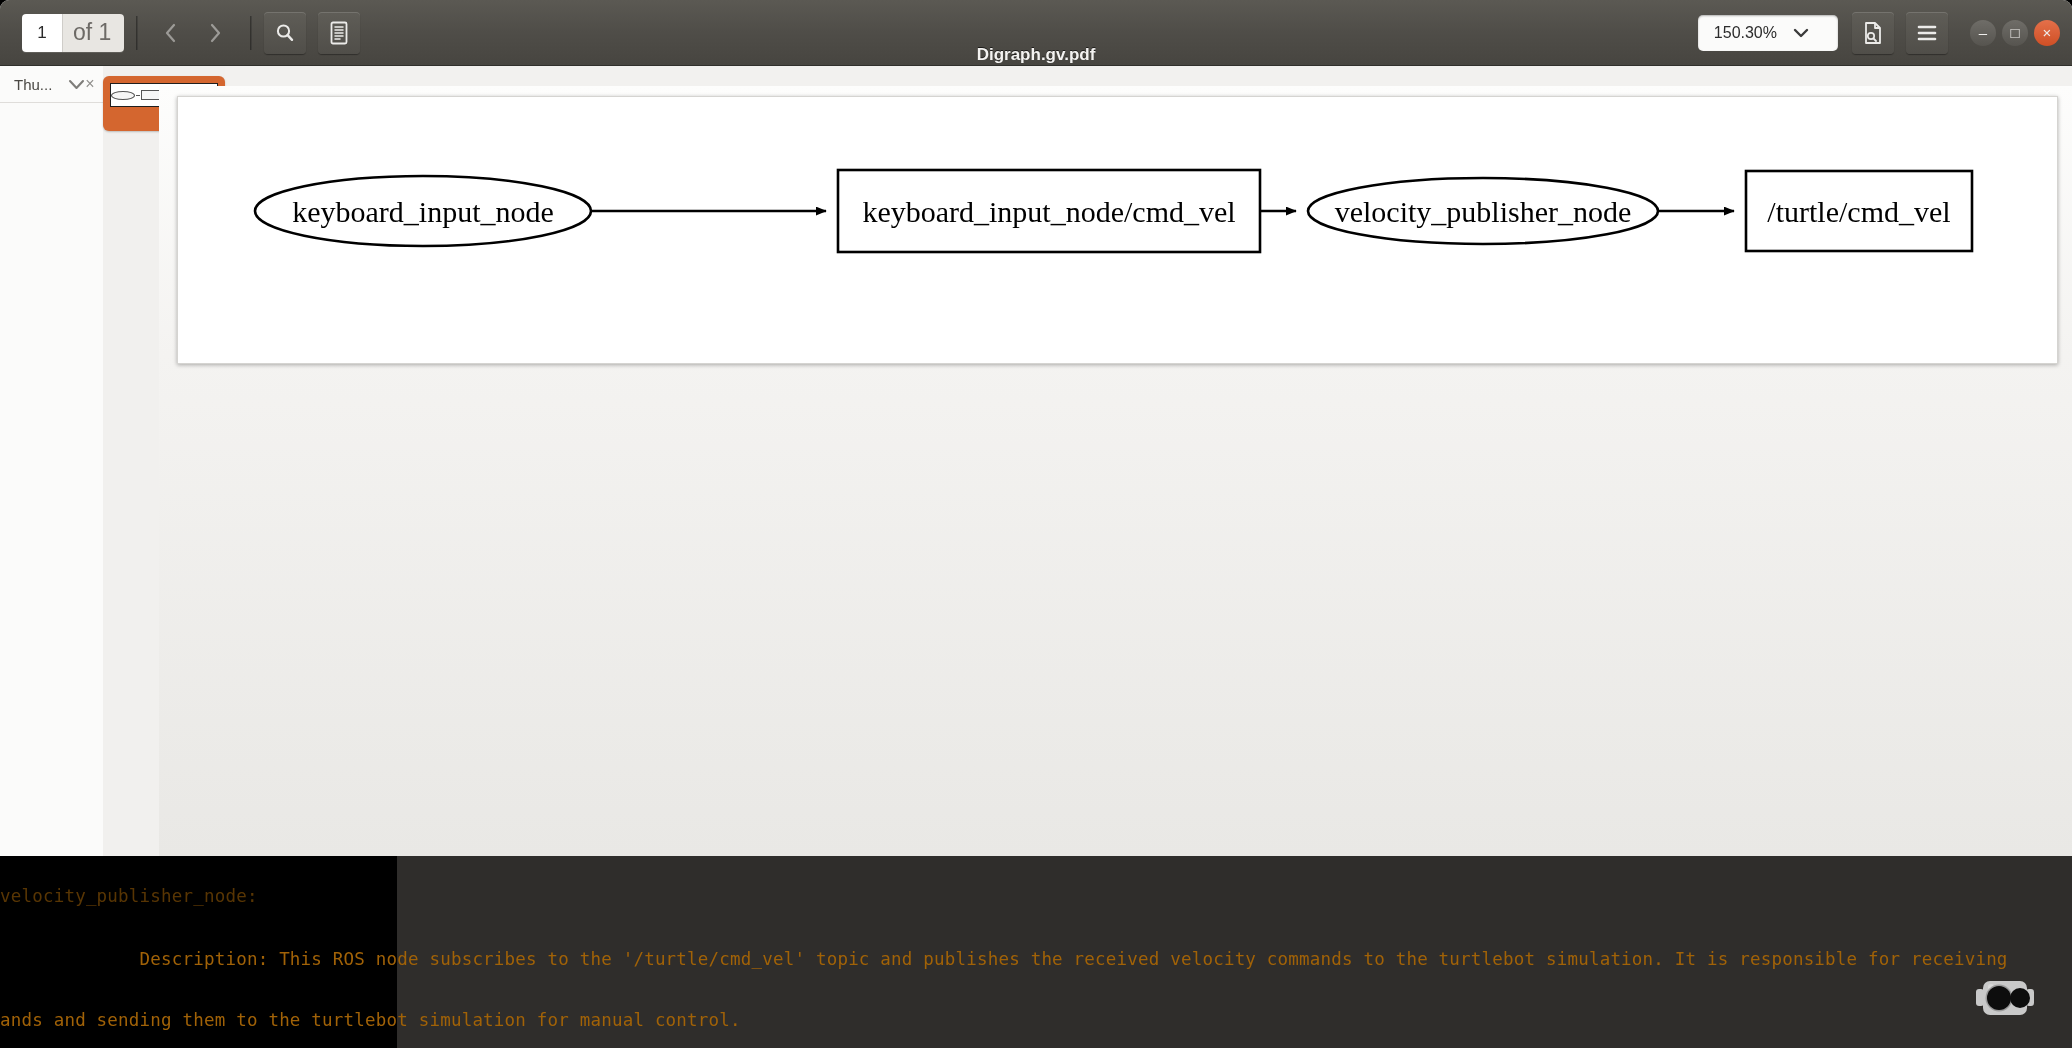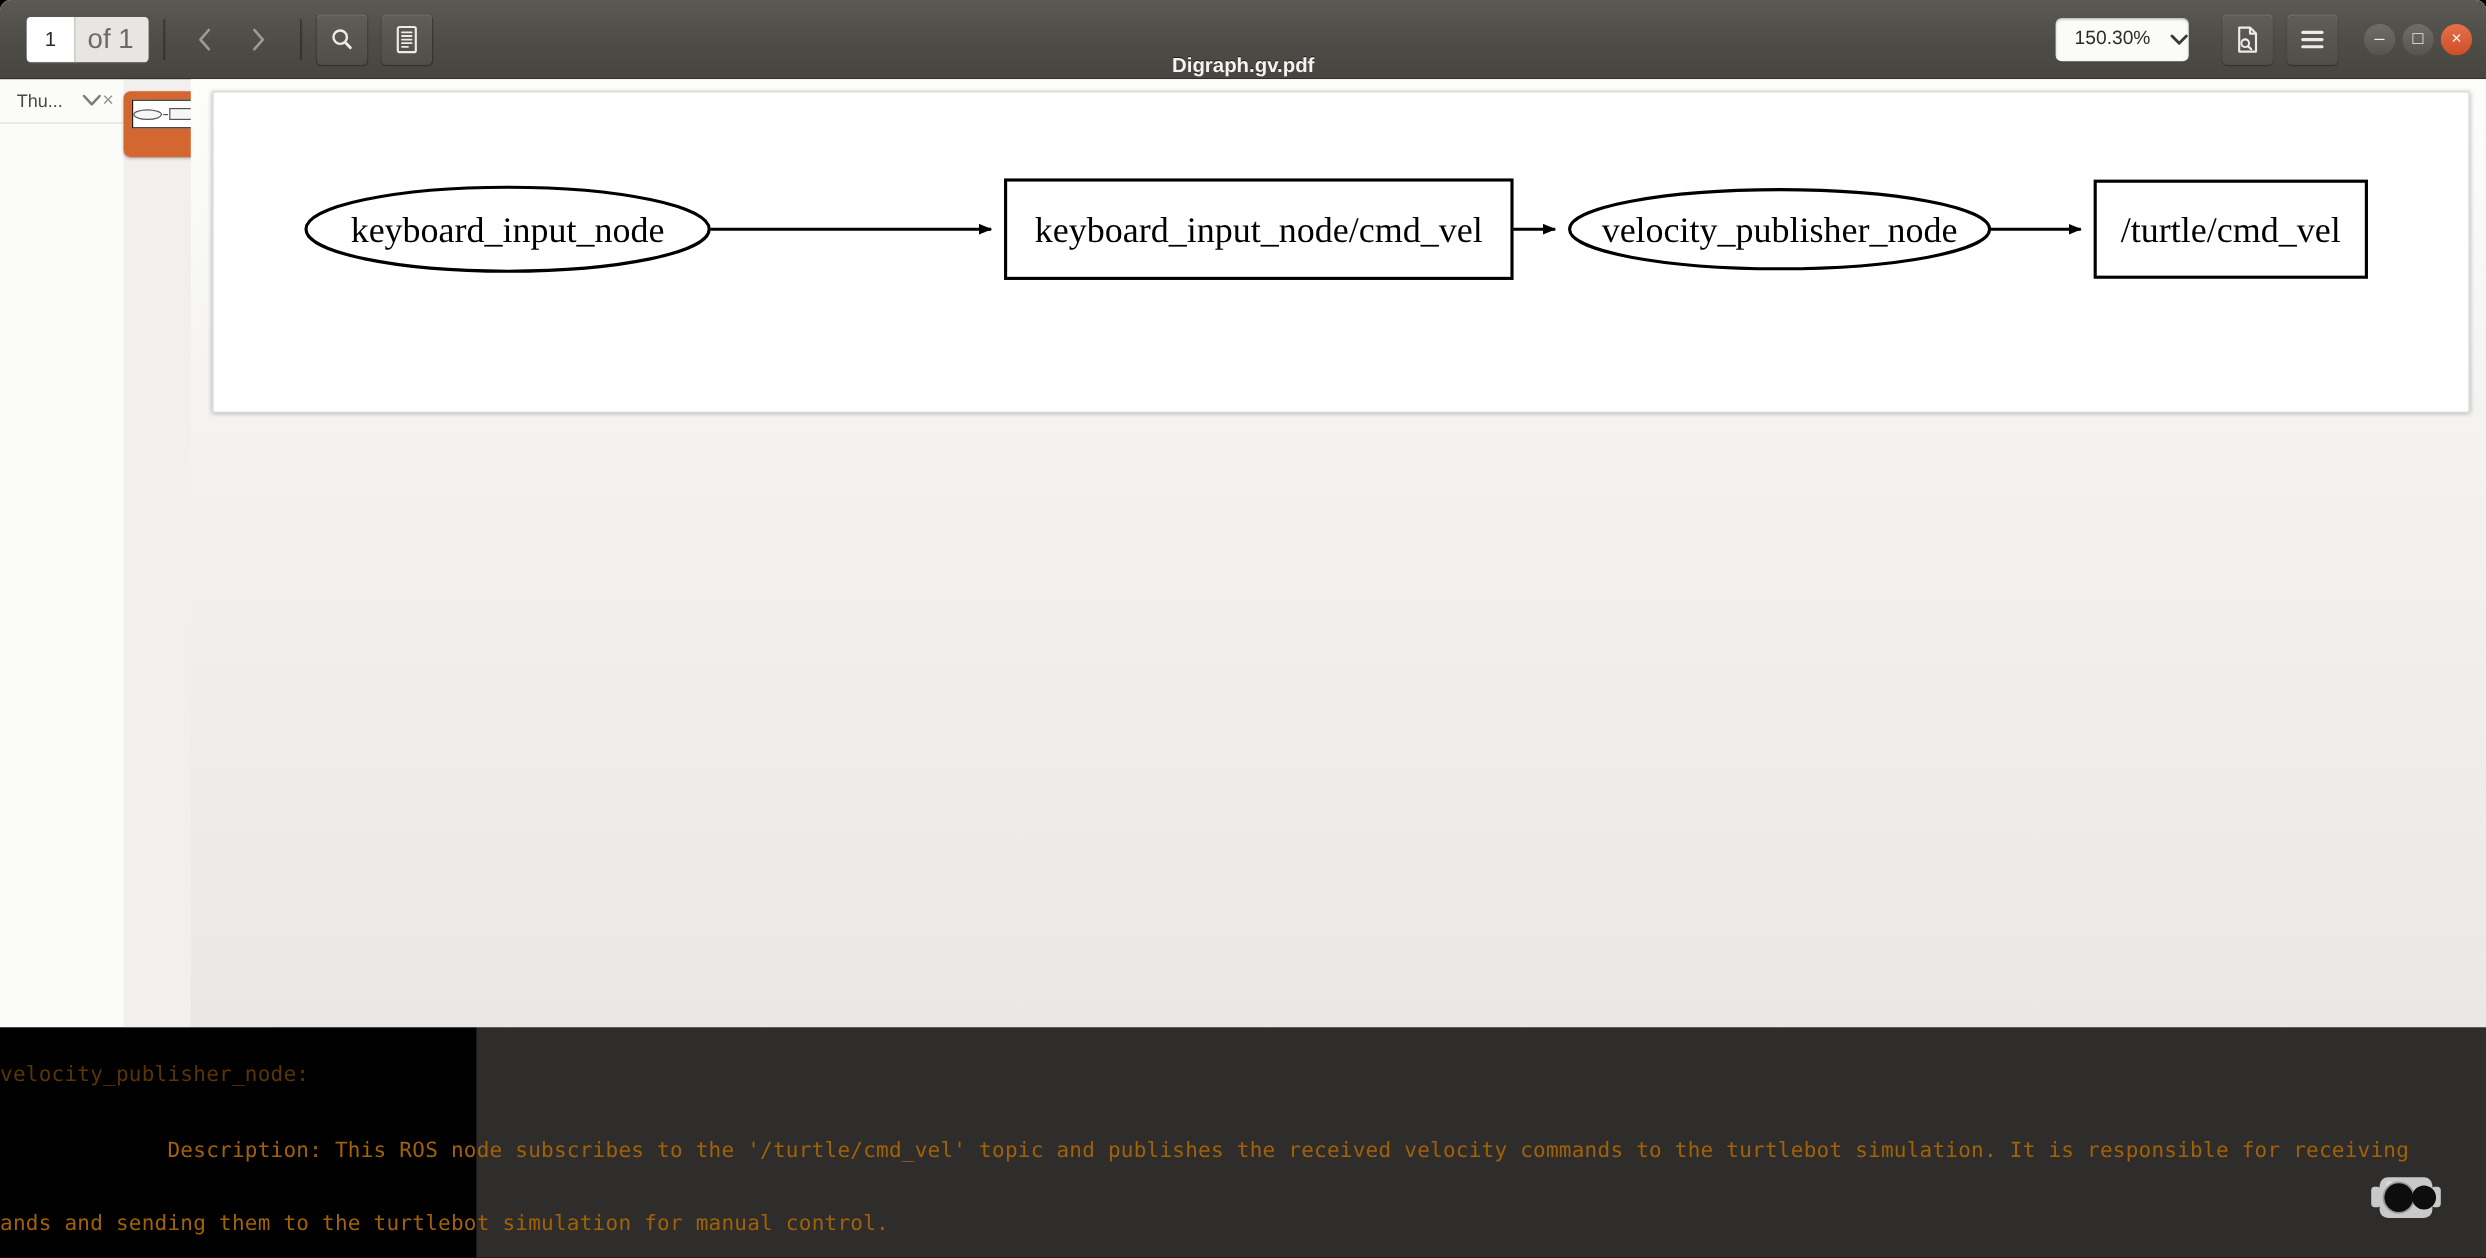--- a/index.html
+++ b/index.html
@@ -199,24 +199,24 @@
     box-shadow: inset 0 1px 0 rgba(255,255,255,.14), 0 1px 1px rgba(0,0,0,.35);
   }
   .tb-btn svg { display: block; }
 
   #zoom-combo {
     display: flex;
     align-items: center;
     height: 36px;
     background: #fbfbfa;
     border-radius: 5px;
-    padding: 0 0 0 16px;
+    padding: 0 29px 0 16px;
     box-shadow: inset 0 1px 2px rgba(0,0,0,.3);
     z-index: 2;
-    margin-right: 28px;
+    margin-right: 14px;
     justify-content: flex-end;
   }
   #zoom-combo .val {
     font-size: 16px;
     color: #2c2c2c;
     margin-right: 16px;
   }
 
   .win-ctl {
     width: 26px;
@@ -310,20 +310,21 @@
     padding: 3px 0 2px 0;
   }
 
   #viewport {
     flex: 1;
     background: linear-gradient(to bottom, #fdfdfc 0%, #f4f3f1 35%, #e9e8e5 100%);
     position: relative;
     overflow: hidden;
     padding: 10px 14px 0 18px;
     box-sizing: border-box;
+    margin-top: 20px;
   }
 
   #pdf-page {
     background: #ffffff;
     height: 268px;
     box-shadow: 0 1px 4px rgba(0,0,0,.30);
     position: relative;
     border: 1px solid #d5d4d1;
     box-sizing: border-box;
   }

